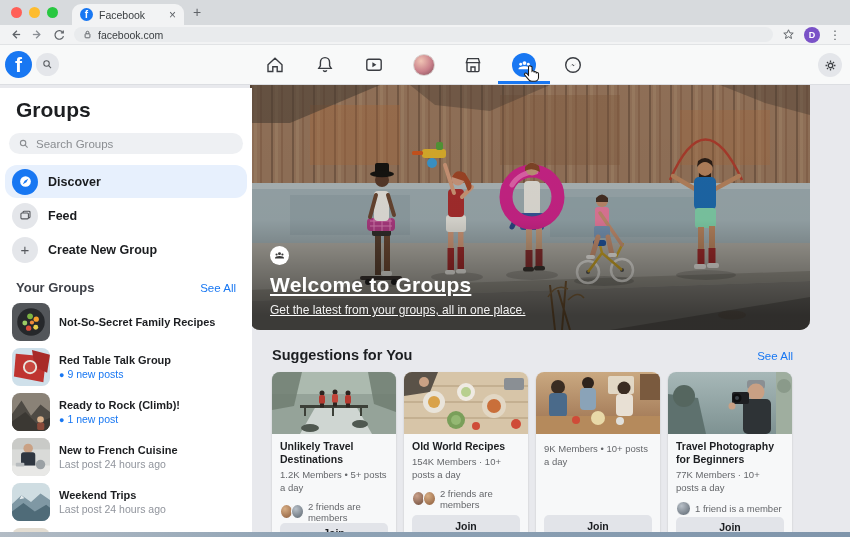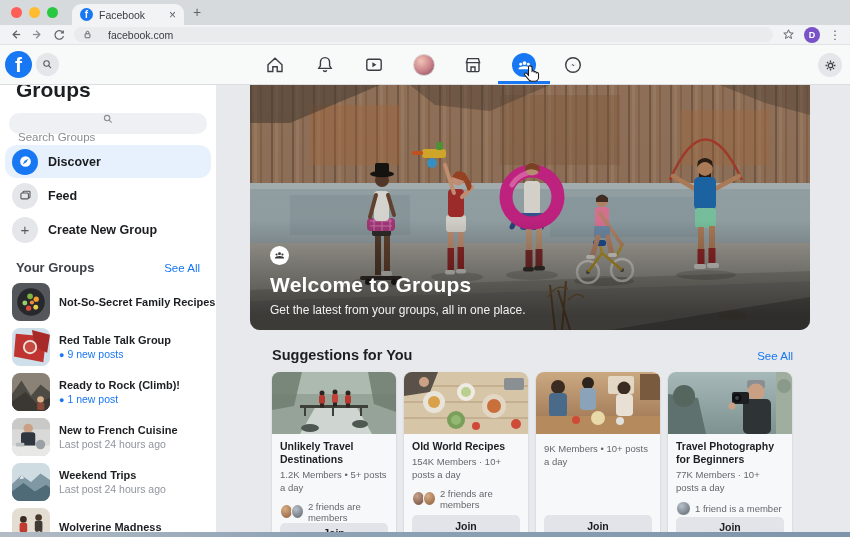--- a/index.html
+++ b/index.html
@@ -16,21 +16,21 @@
   .tab { position:absolute; left:72px; top:4px; width:112px; height:21px; background:#f2f3f4;
          border-radius:9px 9px 0 0; display:flex; align-items:center; gap:6px; padding:0 8px; }
   .tab-favicon { width:13px; height:13px; border-radius:50%; background:#1877f2; color:#fff;
                  font-size:10px; font-weight:bold; display:flex; align-items:flex-end; justify-content:center; line-height:13px; }
   .tab-title { flex:1; font-size:10.5px; color:#3c4043; white-space:nowrap; overflow:hidden; }
   .tab-close { font-size:12px; color:#5f6368; }
   .newtab { position:absolute; left:193px; top:4px; font-size:14px; color:#5f6368; }
   .toolbar { position:absolute; top:25px; left:0; right:0; height:20px; background:#f2f3f4; z-index:30;
              display:flex; align-items:center; gap:9px; padding:0 9px; border-bottom:1px solid #e1e3e5; }
   .nav-ic { display:flex; align-items:center; }
-  .addressbar { flex:1; height:15px; background:#e9ebed; border-radius:8px; display:flex; align-items:center; gap:15px; padding:0 8px; }
+  .addressbar { flex:1; height:15px; background:#e9ebed; border-radius:8px; display:flex; align-items:center; gap:5px; padding:0 8px; }
   .url { font-size:10.5px; color:#3c4043; }
   .chrome-avatar { width:16px; height:16px; border-radius:50%; background:#7a52c7; color:#fff;
                    font-size:9px; font-weight:bold; display:flex; align-items:center; justify-content:center; }
   .kebab { color:#5f6368; font-size:12px; letter-spacing:0; }
   
   .fb-header { position:absolute; top:45px; left:0; right:0; height:40px; background:#f8f9f9;
                border-bottom:1px solid #dcdee2; z-index:20; }
   .fb-logo { position:absolute; left:5px; top:6px; width:27px; height:27px; border-radius:50%;
              background:#1877f2; color:#fff; font-weight:bold; font-size:21px; display:flex;
              align-items:flex-end; justify-content:center; line-height:26px; }
@@ -39,24 +39,24 @@
   .hdr-ico { position:absolute; top:10px; width:20px; height:20px; display:flex; align-items:center; justify-content:center; }
   .hdr-avatar { position:absolute; left:413px; top:9px; width:22px; height:22px; border-radius:50%;
                 background:radial-gradient(circle at 35% 30%, #f0c4b4, #c9808a 55%, #7e4a56); border:1px solid #d8d2cf; }
   .hdr-groups { position:absolute; left:512px; top:8px; width:24px; height:24px; border-radius:50%;
                 background:#1877f2; display:flex; align-items:center; justify-content:center; }
   .hdr-underline { position:absolute; left:498px; bottom:0; width:52px; height:3px; background:#1877f2; }
   .hdr-gear { position:absolute; right:8px; top:8px; width:24px; height:24px; border-radius:50%;
               background:#e4e6ea; display:flex; align-items:center; justify-content:center; }
   .cursor { position:absolute; left:521px; top:64px; width:21px; height:21px; z-index:45; }
   
-  .sidebar { position:absolute; top:68px; left:0; width:216px; bottom:0; background:#fff; z-index:5; overflow:hidden; }
+  .sidebar { position:absolute; top:88px; left:0; width:252px; bottom:0; background:#fff; z-index:5; overflow:hidden; }
   .sb-title { margin:10px 16px 11px; font-size:21px; font-weight:bold; }
   .sb-search { margin:0 9px 11px; height:21px; background:#eef0f3; border-radius:12px;
-               display:flex; align-items:center; gap:6px; padding:0 9px;flex-direction:column; }
+               display:flex; align-items:center; gap:6px; padding:0 9px; }
   .sb-search input { border:none; background:transparent; outline:none; width:100%;
                      font-size:11.5px; font-family:inherit; color:#1c1e21; }
   .sb-search input::placeholder { color:#8a8d91; }
   .sb-item { margin:1px 5px; height:33px; border-radius:12px; display:flex; align-items:center; gap:10px; padding:0 7px; }
   .sb-item.active { background:#e7f0fd; }
   .sb-ico { width:26px; height:26px; border-radius:50%; background:#e4e6ea; flex:0 0 26px;
             display:flex; align-items:center; justify-content:center; font-size:15px; color:#55585d; }
   .sb-ico.blue { background:#1877f2; }
   .sb-label { font-size:12.5px; font-weight:600; color:#1a1c1f; }
   .sb-sect { display:flex; justify-content:space-between; align-items:baseline; margin:14px 16px 4px; }
@@ -70,21 +70,21 @@
   .unread .g-status { color:#1877f2; }
   .read .g-status { color:#90949c; }
   .g-dot { font-size:9px; margin-right:3px; }
   
   .main { position:absolute; left:210px; top:85px; right:0; bottom:0; background:#e8e9ed; }
   .hero { position:absolute; left:40px; top:0; width:560px; height:245px;
           border-radius:0 0 10px 10px; overflow:hidden; }
   .hero svg.scene { display:block; }
   .hero-overlay { position:absolute; inset:0;
           background:linear-gradient(180deg, rgba(0,0,0,.10), rgba(0,0,0,.12) 55%, rgba(0,0,0,.58) 94%); }
-  .hero-content { position:absolute; left:20px; bottom:13px; color:#fff; }
+  .hero-content { position:absolute; left:20px; bottom:13px; color:#fff;text-decoration:underline; }
   .hero-ico { width:19px; height:19px; border-radius:50%; background:#fff; margin-bottom:8px;
               display:flex; align-items:center; justify-content:center; }
   .hero-title { font-size:21px; font-weight:bold; letter-spacing:.2px; }
   .hero-sub { font-size:12px; margin-top:6px; color:rgba(255,255,255,.93); }
   .suggestions { position:absolute; left:62px; top:262px; width:521px; }
   .sug-head { display:flex; justify-content:space-between; align-items:baseline; }
   .sug-title { font-size:14.5px; font-weight:bold; }
   .cards { display:flex; gap:8px; margin-top:9px; }
   .card { width:124px; height:172px; background:#f7f8f9; border-radius:8px; overflow:hidden;
           box-shadow:0 1px 2px rgba(0,0,0,.18); display:flex; flex-direction:column; }

